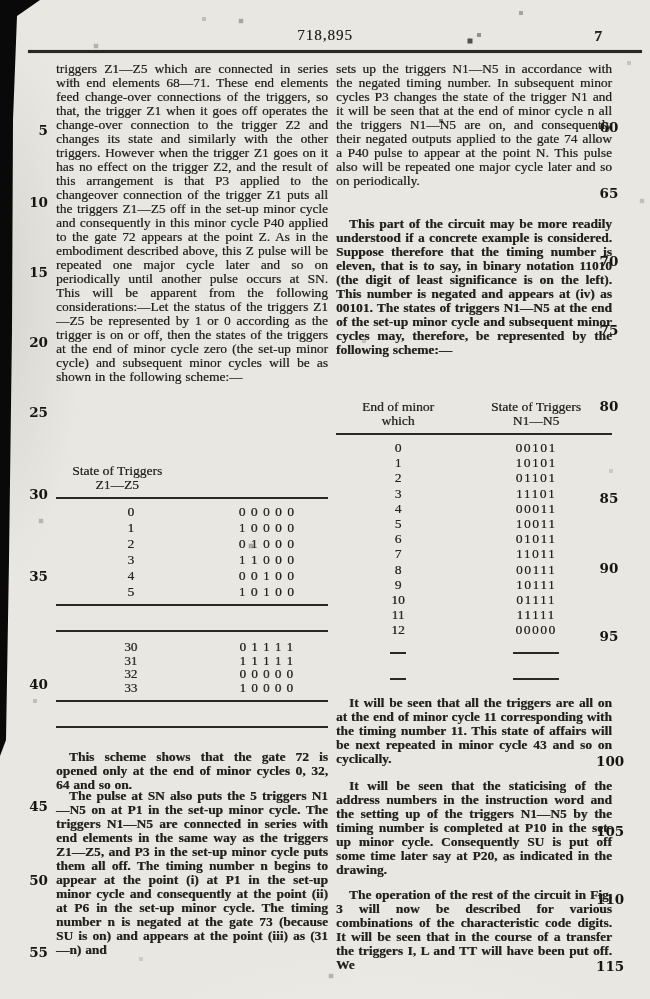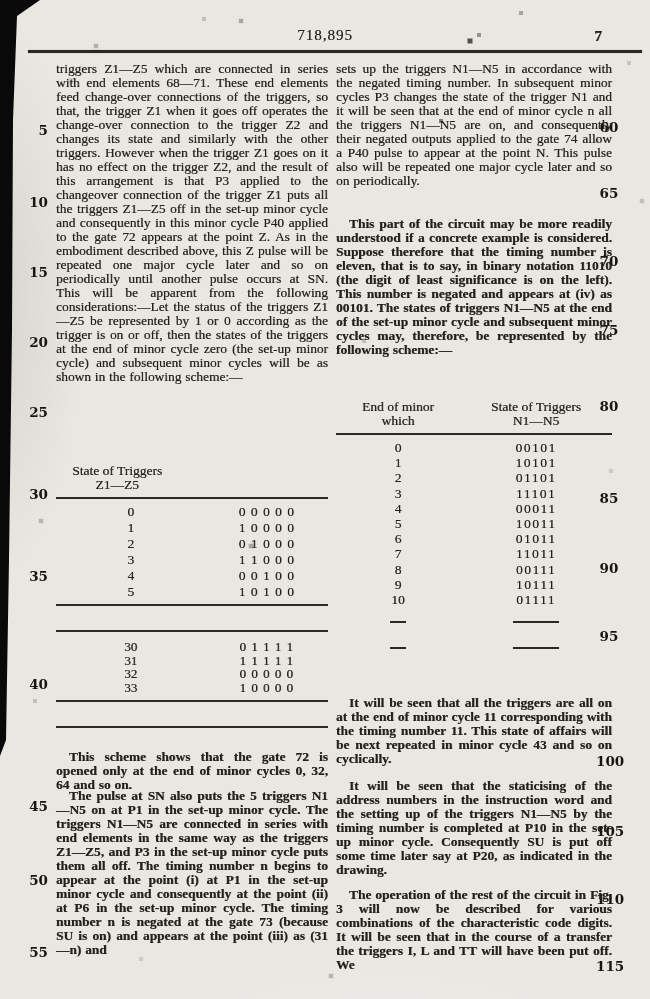--- a/index.html
+++ b/index.html
@@ -243,20 +243,28 @@
             <span class="cellR">00111</span>
           </div>
         <div class="t-row">
             <span class="cellL">9</span>
             <span class="cellR">10111</span>
           </div>
         <div class="t-row">
             <span class="cellL">10</span>
             <span class="cellR">01111</span>
           </div>
+        <div class="t-row">
+            <span class="cellL">11</span>
+            <span class="cellR">11111</span>
+          </div>
+        <div class="t-row">
+            <span class="cellL">12</span>
+            <span class="cellR">00000</span>
+          </div>
       </div>
       <div class="dash-row" style="margin-top:8px">
         <span class="dL">
             <span class="dash-s"></span>
           </span>
         <span class="dR">
             <span class="dash-w"></span>
           </span>
       </div>
       <div class="dash-row" style="margin-top:12px">

